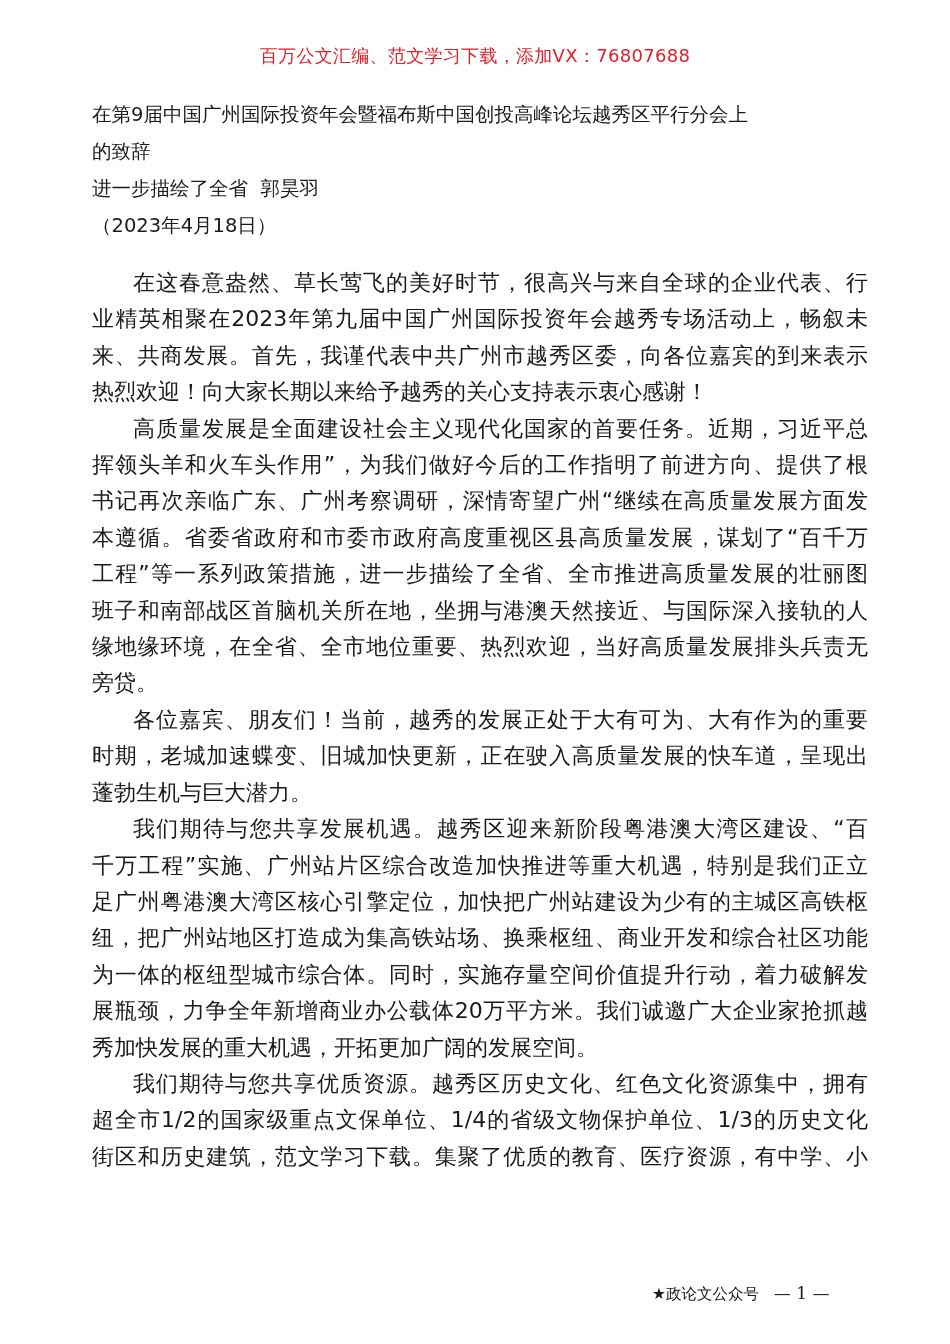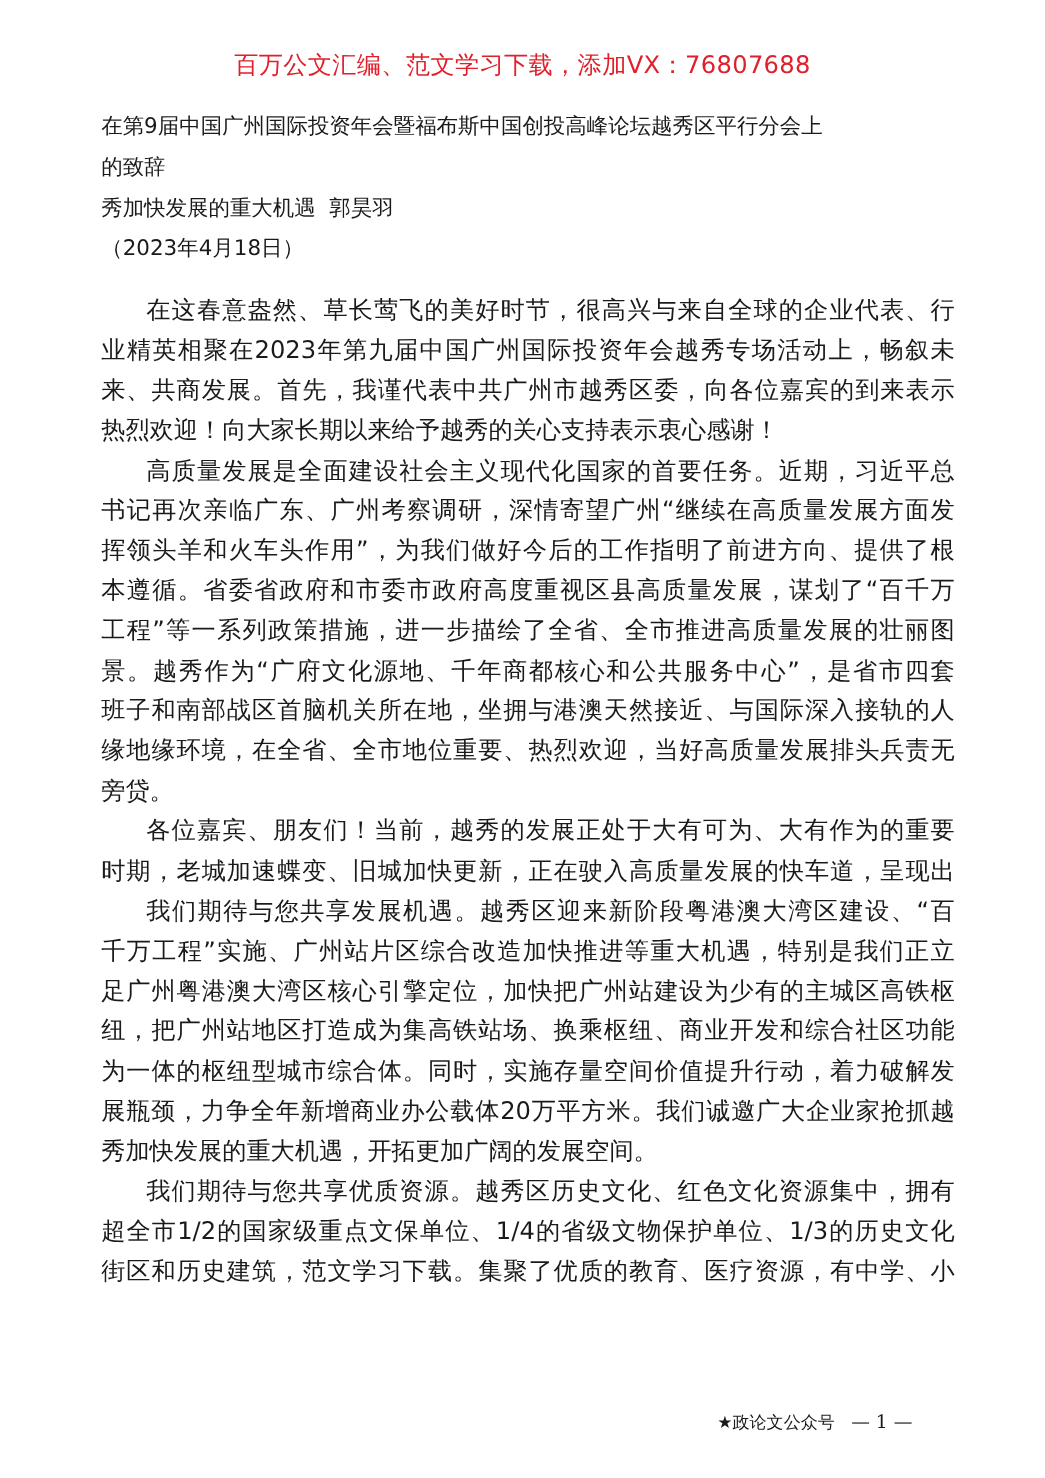--- a/index.html
+++ b/index.html
@@ -1,19 +1,19 @@
 <!DOCTYPE html>
 <html><head>
   <meta charset="utf-8">
   <style>
     html, body { margin: 0; padding: 0; background: #ffffff; }
     body { width: 950px; height: 1344px; position: relative; overflow: hidden;
            font-family: "DejaVu Sans", "Liberation Sans", sans-serif; color: #1a1a1a; }
     .banner { position: absolute; top: 44px; left: 0; width: 950px; text-align: center;
-              font-size: 22px; color: #e0202a; letter-spacing: 0.3px; }
+              font-size: 18px; color: #e0202a; letter-spacing: 0.3px; }
     .title { position: absolute; top: 96px; left: 92px; width: 776px; 
              font-size: 19.5px; line-height: 37px; }
     .title .line { display: block; white-space: nowrap; }
     .body { position: absolute; top: 265px; left: 92px; width: 776px;
             font-size: 22px; line-height: 36.4px; }
     .para .line { display: block; white-space: nowrap; text-align: justify;
                   text-align-last: justify; }
     .para .line.last { text-align-last: left; }
     .para .line.first { padding-left: 41px; }
     .footer { position: absolute; top: 1283px; left: 652px; font-size: 15.5px;
@@ -22,45 +22,45 @@
                     margin-left: 10px; }
   </style>
 </head>
 <body>
 
 <div class="banner">百万公文汇编、范文学习下载，添加VX：76807688</div>
 
 <div class="title">
   <span class="line">在第9届中国广州国际投资年会暨福布斯中国创投高峰论坛越秀区平行分会上</span>
   <span class="line">的致辞</span>
-  <span class="line" style="white-space:pre;">秀加快发展的重大机遇  郭昊羽</span>
+  <span class="line" style="white-space:pre;">进一步描绘了全省  郭昊羽</span>
   <span class="line">（2023年4月18日）</span>
 </div>
 
 <div class="body">
   <div class="para">
     <span class="line first">在这春意盎然、草长莺飞的美好时节，很高兴与来自全球的企业代表、行</span>
     <span class="line">业精英相聚在2023年第九届中国广州国际投资年会越秀专场活动上，畅叙未</span>
     <span class="line">来、共商发展。首先，我谨代表中共广州市越秀区委，向各位嘉宾的到来表示</span>
     <span class="line last">热烈欢迎！向大家长期以来给予越秀的关心支持表示衷心感谢！</span>
   </div>
   <div class="para">
     <span class="line first">高质量发展是全面建设社会主义现代化国家的首要任务。近期，习近平总</span>
+    <span class="line">挥领头羊和火车头作用”，为我们做好今后的工作指明了前进方向、提供了根</span>
     <span class="line">书记再次亲临广东、广州考察调研，深情寄望广州“继续在高质量发展方面发</span>
-    <span class="line">挥领头羊和火车头作用”，为我们做好今后的工作指明了前进方向、提供了根</span>
     <span class="line">本遵循。省委省政府和市委市政府高度重视区县高质量发展，谋划了“百千万</span>
     <span class="line">工程”等一系列政策措施，进一步描绘了全省、全市推进高质量发展的壮丽图</span>
-    <span class="line">景。越秀作为“广府文化源地、千年商都核心和公共服务中心”，是省市四套</span>
     <span class="line">班子和南部战区首脑机关所在地，坐拥与港澳天然接近、与国际深入接轨的人</span>
     <span class="line">缘地缘环境，在全省、全市地位重要、热烈欢迎，当好高质量发展排头兵责无</span>
     <span class="line last">旁贷。</span>
   </div>
   <div class="para">
     <span class="line first">各位嘉宾、朋友们！当前，越秀的发展正处于大有可为、大有作为的重要</span>
     <span class="line">时期，老城加速蝶变、旧城加快更新，正在驶入高质量发展的快车道，呈现出</span>
+    <span class="line last">蓬勃生机与巨大潜力。</span>
   </div>
   <div class="para">
     <span class="line first">我们期待与您共享发展机遇。越秀区迎来新阶段粤港澳大湾区建设、“百</span>
     <span class="line">千万工程”实施、广州站片区综合改造加快推进等重大机遇，特别是我们正立</span>
     <span class="line">足广州粤港澳大湾区核心引擎定位，加快把广州站建设为少有的主城区高铁枢</span>
     <span class="line">纽，把广州站地区打造成为集高铁站场、换乘枢纽、商业开发和综合社区功能</span>
     <span class="line">为一体的枢纽型城市综合体。同时，实施存量空间价值提升行动，着力破解发</span>
     <span class="line">展瓶颈，力争全年新增商业办公载体20万平方米。我们诚邀广大企业家抢抓越</span>
     <span class="line last">秀加快发展的重大机遇，开拓更加广阔的发展空间。</span>
   </div>

